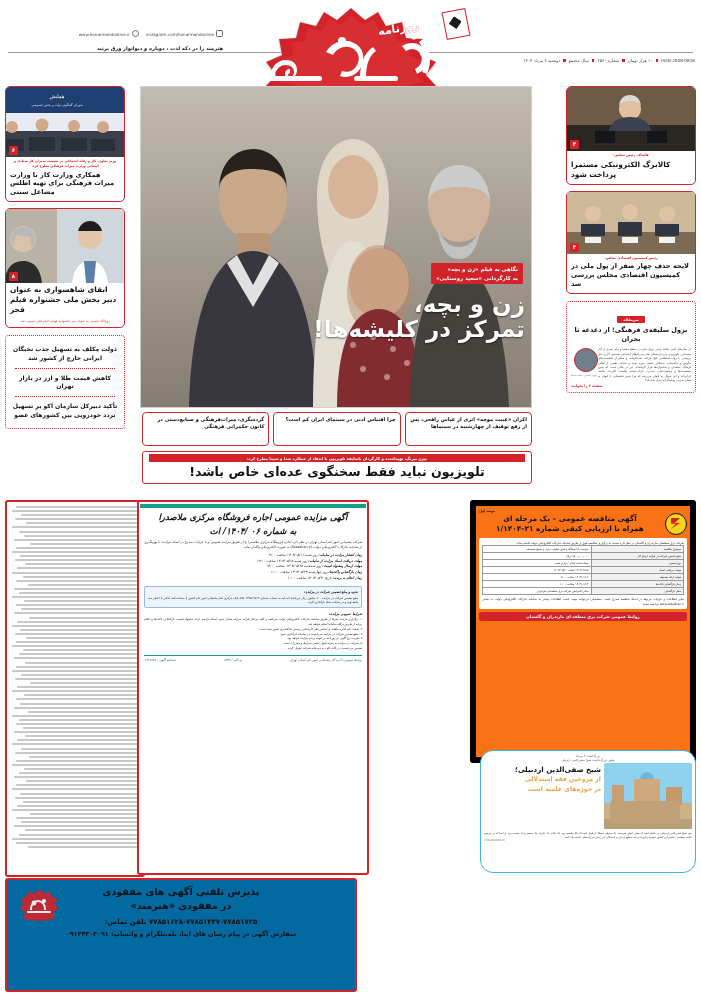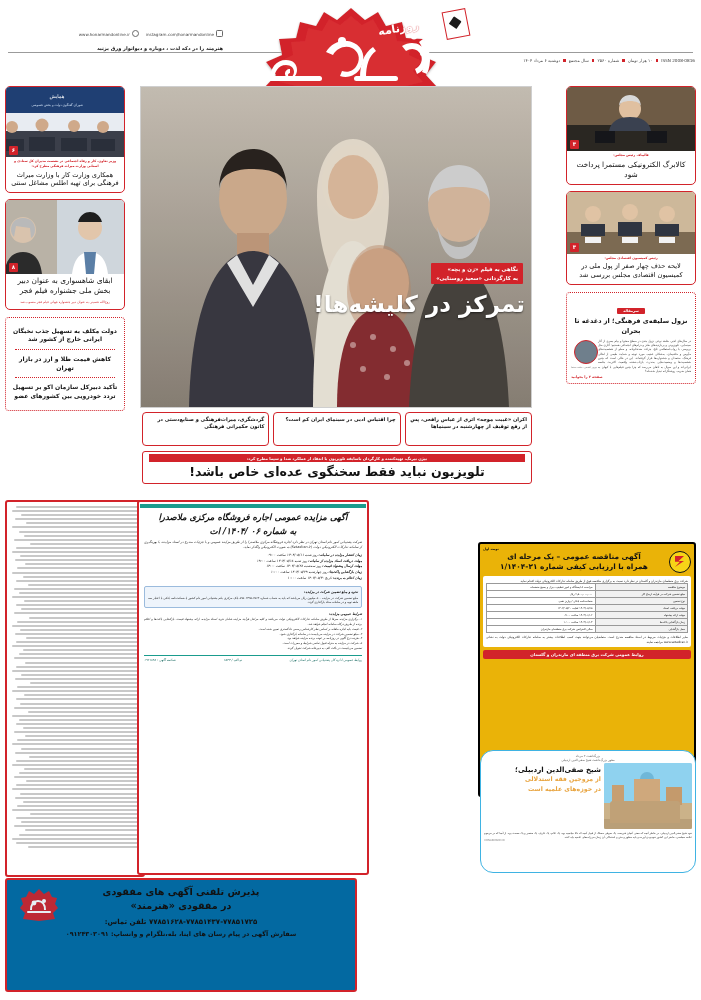--- a/index.html
+++ b/index.html
@@ -39,21 +39,21 @@
         background:#1b1b1b;clip-path:polygon(50% 0,100% 50%,50% 100%,0 50%);}
 
   
   .colL{position:absolute;left:5px;top:86px;width:120px;}
   .cardbox{border:1.4px solid #d2232a;border-radius:5px;overflow:hidden;background:#fff;}
   .photo{position:relative;width:100%;background:#d9d9d9;overflow:hidden;}
   .pnum{position:absolute;left:3px;bottom:2px;width:9px;height:9px;background:#d2232a;color:#fff;
         font-size:5.5px;line-height:9px;text-align:center;border-radius:1px;font-weight:bold;}
   .kicker{font-size:3.3px;color:#d2232a;line-height:1.45;text-align:center;
         padding:2px 4px 0;font-weight:bold;}
-  .hl{font-size:7.4px;font-weight:normal;line-height:1.34;text-align:center;padding:2px 4px 4px;color:#111;}
+  .hl{font-size:7.4px;font-weight:bold;line-height:1.34;text-align:left;padding:2px 4px 4px;color:#111;}
   .hl.sm{font-size:6.6px;}
   .sub{font-size:3.2px;color:#d2232a;text-align:center;line-height:1.45;padding:0 4px 4px;}
 
   .briefs{margin-top:7px;border:1.2px dotted #d2232a;border-radius:4px;padding:5px 4px;}
   .brief{font-size:6.1px;font-weight:bold;line-height:1.42;text-align:center;color:#111;padding:4px 2px;}
   .dotsep{height:0;border-top:1.2px dotted #d2232a;margin:1px 5px;}
 
   
   .mainCol{position:absolute;left:142px;top:86px;width:390px;}
   .mainphoto{position:relative;width:390px;height:320px;overflow:hidden;
@@ -96,22 +96,22 @@
   .adA h3{margin:0;font-size:8.6px;font-weight:bold;text-align:center;line-height:1.35;color:#111;}
   .adA h4{margin:2px 0 4px;font-size:8.6px;font-weight:bold;text-align:center;color:#111;}
   .adA .para{font-size:3.3px;line-height:1.55;text-align:justify;color:#222;}
   .adA .blue{background:#eef4fb;border:.8px solid #9bbbdd;border-radius:2px;
         padding:3px;margin:4px 0;}
   .adA .foot{border-top:1px solid #1a9c8d;margin-top:4px;padding-top:2px;
         display:flex;justify-content:space-between;font-size:3.2px;color:#1a6b62;}
 
   .adB{left:0;top:0;width:128px;height:365px;border:2px solid #d2232a;border-radius:3px;padding:4px;}
 
-  .adC{right:0;top:0;width:208px;height:245px;border:2px solid #000000;border-radius:3px;
-        background:#eab308;padding:3px;margin-top:42px;}
+  .adC{right:0;top:0;width:208px;height:245px;border:6px solid #000000;border-radius:3px;
+        background:#f97316;padding:3px;}
   .adC .hd{display:flex;align-items:center;gap:4px;}
   .adC .logo{width:20px;height:20px;border-radius:50%;background:#f7d417;
         border:1px solid #111;position:relative;flex:0 0 auto;}
   .adC .logo:after{content:"";position:absolute;left:5px;top:4px;width:9px;height:11px;
         background:#d2232a;clip-path:polygon(0 0,100% 0,40% 45%,100% 45%,0 100%,55% 52%,0 52%);}
   .adC h3{margin:0;font-size:7.4px;font-weight:bold;text-align:center;line-height:1.4;flex:1;}
   .adC .white{background:#fff;margin-top:3px;border-radius:2px;padding:3px;}
   .adC .tbl{width:100%;border-collapse:collapse;font-size:2.7px;}
   .adC .tbl td{border:.5px solid #999;padding:1px 2px;text-align:right;}
   .adC .tbl td.k{background:#f1f1f1;width:46%;}
@@ -316,20 +316,21 @@
         </g>
         <rect width="390" height="320" fill="#000" opacity=".06"></rect>
       </svg>
 
       <div class="mp-kick">
         <div>نگاهی به فیلم «زن و بچه»</div>
         <div>به کارگردانی «سعید روستایی»</div>
       </div>
 
       <div class="mp-title">
+        <div>زن و بچه،</div>
         <div>تمرکز در کلیشه‌ها!</div>
       </div>
     </div>
 
     <div class="teasers">
       <div class="teaser">اکران «غیبت موجه» اثری از عباس رافعی، پس از رفع توقیف از چهارشنبه در سینماها</div>
       <div class="teaser">چرا اقتباس ادبی در سینمای ایران کم است؟</div>
       <div class="teaser">گردشگری، میراث‌فرهنگی و صنایع‌دستی در کانون حکمرانی فرهنگی</div>
     </div>
 

